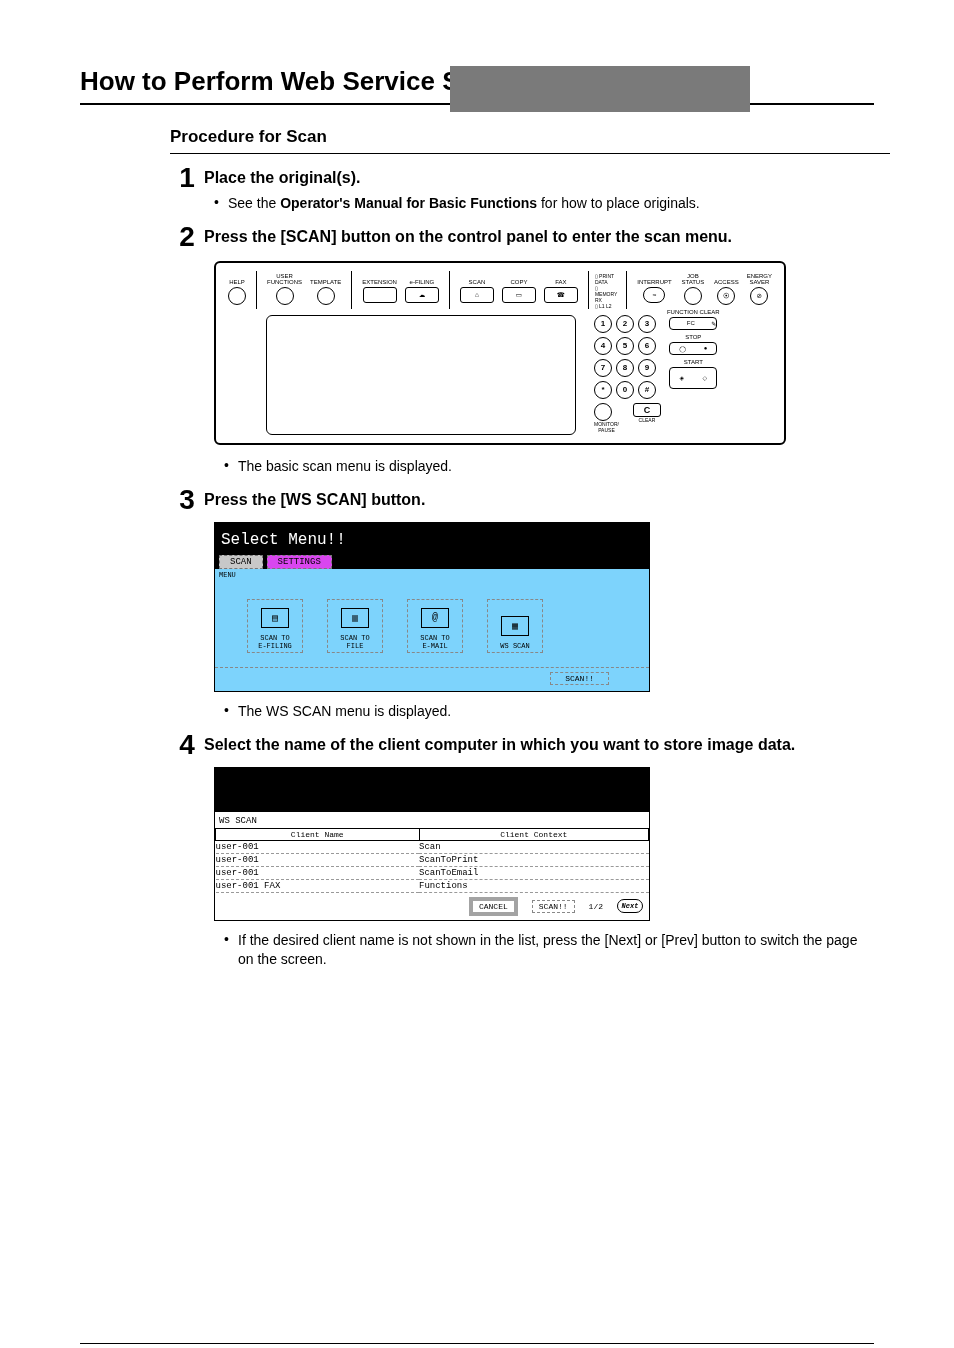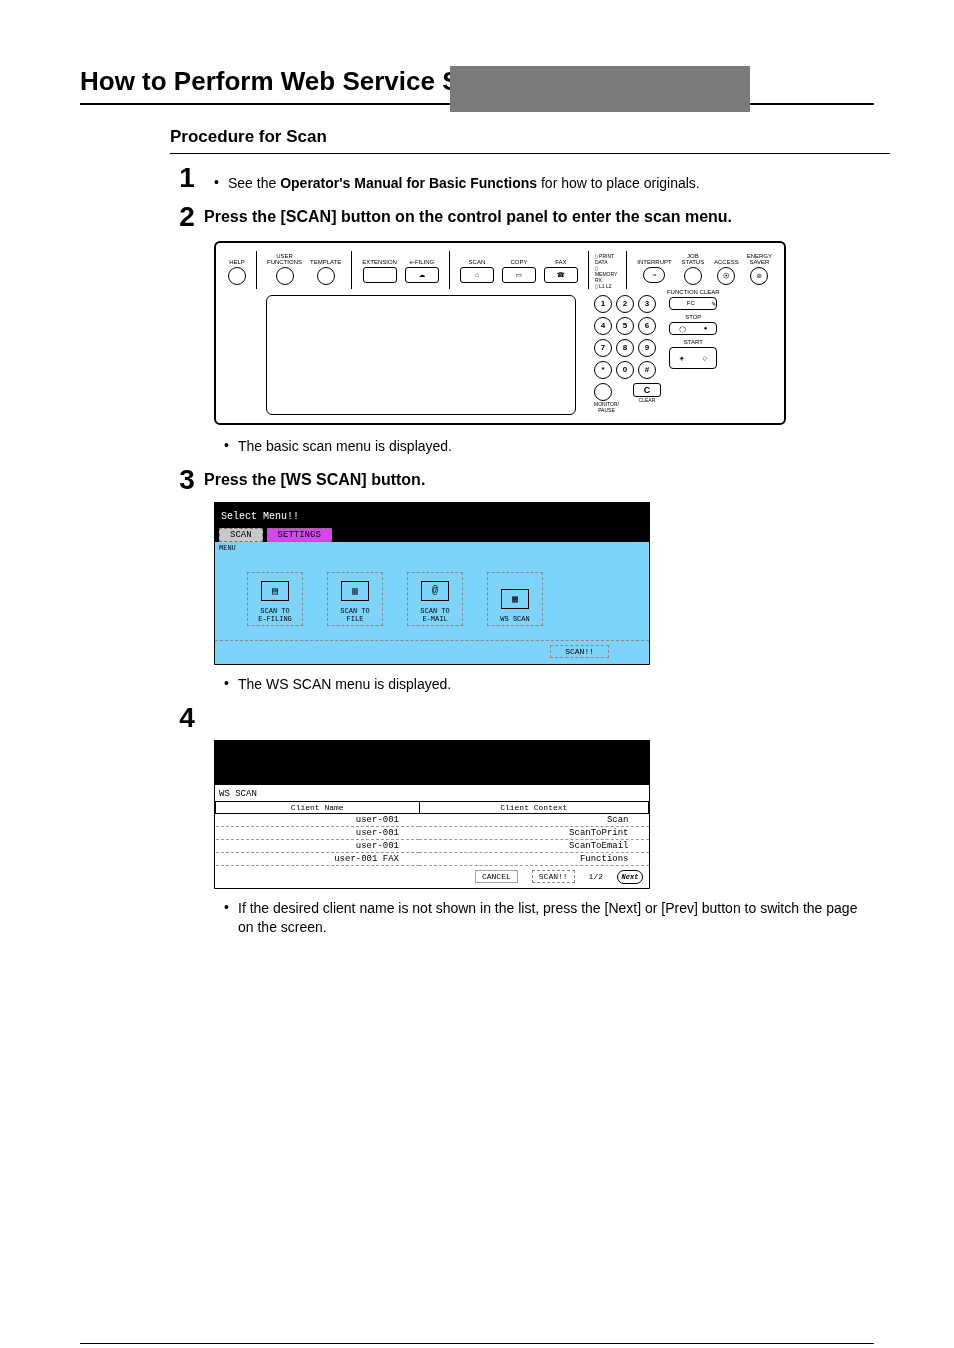--- a/index.html
+++ b/index.html
@@ -31,41 +31,41 @@
   .panel-screen { margin-left: 42px; margin-top: 6px; width: 310px; height: 120px; border: 1.5px solid #000; border-radius: 6px; background:#fff;}
   .keypad { display: grid; grid-template-columns: repeat(3, 18px); grid-gap: 4px; margin-top:6px;}
   .keypad .k { width:18px; height:18px; border:1.5px solid #000; border-radius:50%; font-size:8px; font-weight:bold; display:flex; align-items:center; justify-content:center;}
   .side-col { display:flex; flex-direction:column; align-items:center; margin-left:6px; }
   .side-btn { width:48px; border:1.5px solid #000; border-radius:4px; font-size:6px; text-align:center; padding:2px 0; margin-bottom:4px; display:flex; align-items:center; justify-content:space-between; }
   .status-col { font-size:5px; line-height:1.2;}
 
   
   .screenfig { margin: 8px 0 0 134px; border:1px solid #000; font-family: 'Courier New', monospace; position:relative; }
   .screenfig.scanmenu { width: 436px; }
-  .sf-top { background:#000; color:#fff; font-size:10px; padding: 8px 12px 2px 6px; }
+  .sf-top { background:#000; color:#fff; font-size:16px; padding: 8px 12px 2px 6px; }
   .sf-tabs { display:flex; padding: 4px 4px 0 4px; background:#000; }
   .sf-tab { font-size:9px; padding:1px 10px; margin-right:4px; }
   .sf-tab.active { background:#c8c8c8; color:#000; border:1px dashed #777;}
   .sf-tab.inactive { background:#d946ef; color:#000; border:1px dashed #777; }
   .sf-body { background:#7dd3fc; padding:0; }
   .sf-menu-label { font-size:7px; padding:2px 4px; }
   .sf-icons { display:flex; justify-content:flex-start; padding: 18px 24px 14px 32px; gap: 24px; }
   .sf-icon { width:56px; height:54px; border:1px dashed #888; display:flex; flex-direction:column; align-items:center; justify-content:flex-end; font-size:7px; text-align:center; padding-bottom:2px; }
   .sf-icon .glyph { width:28px; height:20px; border:1.5px solid #000; margin-bottom:6px; display:flex; align-items:center; justify-content:center; font-size:10px;}
   .sf-footer { border-top:1px dashed #888; display:flex; justify-content:flex-end; padding:4px 40px 6px 0;}
   .sf-footer .fbtn { border:1px dashed #888; font-size:8px; padding:1px 14px; }
 
   .screenfig.wsscan { width: 436px; }
   .ws-top-black { background:#000; height:44px; }
   .ws-label { font-size:9px; padding:4px 4px 2px 4px; }
   .ws-table { width:100%; border-collapse:collapse; font-size:9px; }
   .ws-table th { border:1px solid #000; font-weight:normal; font-size:8px; padding:1px 0; text-align:center; }
-  .ws-table td { border-bottom:1px dashed #999; padding:1px 20px;text-align:right; }
+  .ws-table td { border-bottom:1px dashed #999; padding:1px 0; }
   .ws-footer { display:flex; align-items:center; justify-content:flex-end; gap:14px; padding:4px 6px; font-size:8px;}
-  .ws-footer .btn { border:1px solid #a3a3a3; padding:1px 6px; }
+  .ws-footer .btn { border:4px solid #a3a3a3; padding:1px 6px; }
   .ws-footer .btn.dash { border:1px dashed #888; }
   .ws-footer .nav { width:26px; height:14px; border:1px solid #000; border-radius:7px; display:flex; align-items:center; justify-content:center; font-size:7px; font-weight:bold;font-style:italic;}
 
   .footer-line { position:absolute; bottom:70px; left:80px; width:794px; border-top:1px solid #000; }
 </style>
 </head>
 <body>
 
 <div class="page">
 
@@ -75,20 +75,21 @@
 
   <h1 class="page-title">How to Perform Web Service Scan Operations</h1>
   <hr class="page-title-rule">
 
   <div class="procedure-title">Procedure for Scan</div>
   <hr class="procedure-rule">
 
   <div class="step">
     <div class="step-num">1</div>
     <div class="step-body">
+      <div class="step-head">Place the original(s).</div>
       <div class="sub-bullet">
         <div class="dot">•</div>
         <div class="txt">
           <span>See the </span><b>Operator's Manual for Basic Functions</b><span> for how to place originals.</span>
         </div>
       </div>
     </div>
   </div>
 
   <div class="step">
@@ -260,20 +261,23 @@
     </div>
   </div>
 
   <div class="sub-bullet" style="margin-left:144px; margin-top:10px;">
     <div class="dot">•</div>
       <div class="txt">The WS SCAN menu is displayed.</div>
   </div>
 
   <div class="step">
     <div class="step-num">4</div>
+    <div class="step-body">
+      <div class="step-head">Select the name of the client computer in which you want to store image data.</div>
+    </div>
   </div>
 
   <div class="screenfig wsscan">
     <div class="ws-top-black"></div>
     <div class="ws-label">WS SCAN</div>
     <table class="ws-table">
       <tbody>
           <tr>
         <th style="width:47%;">Client Name</th>
         <th>Client Context</th>

